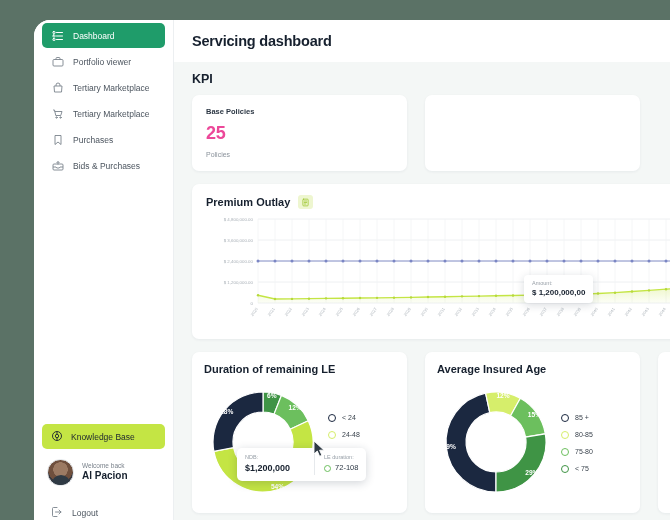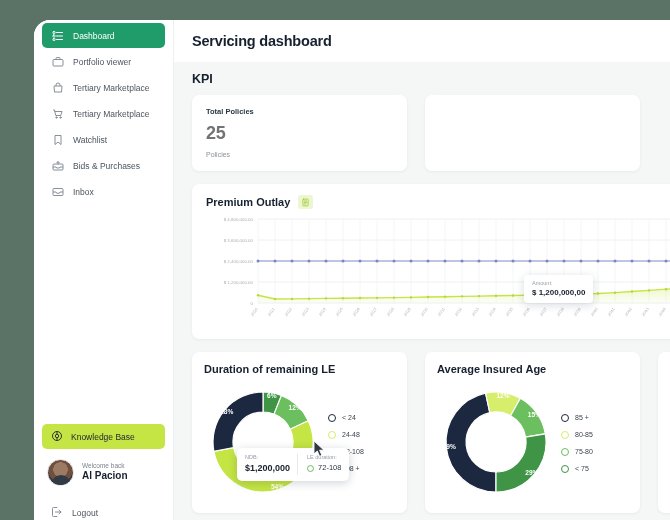--- a/index.html
+++ b/index.html
@@ -135,21 +135,21 @@
   .kpi-row { display: flex; gap: 18px; }
   .kpi-card {
     background: #fff;
     border-radius: 7px;
     width: 215px;
     flex: 0 0 215px;
     padding: 12px 14px 13px 14px;
     box-shadow: 0 1px 3px rgba(24,40,60,0.06);
   }
   .kpi-label { font-size: 7.5px; font-weight: bold; color: #2c3744; margin-bottom: 7px; }
-  .kpi-value { font-size: 18px; font-weight: bold; color: #737373; letter-spacing: -0.3px; margin-bottom: 7px; }
+  .kpi-value { font-size: 18px; font-weight: bold; color: #ec4899; letter-spacing: -0.3px; margin-bottom: 7px; }
   .kpi-sub { font-size: 7px; color: #8a929b; }
 
   .panel {
     background: #fff;
     border-radius: 7px;
     box-shadow: 0 1px 3px rgba(24,40,60,0.06);
   }
   .premium-panel { margin-top: 13px; padding: 11px 14px 6px 14px; width: 662px; }
   .panel-head { display: flex; align-items: center; gap: 8px; margin-bottom: 6px; }
   .panel-title { font-size: 11px; font-weight: bold; color: #16202e; }
@@ -180,21 +180,21 @@
     width: 8px; height: 8px; border-radius: 50%;
     border: 1.8px solid #1b2840;
     flex: 0 0 8px;
   }
   .donut-tooltip {
     position: absolute;
     background: #fff;
     border-radius: 5px;
     box-shadow: 0 2px 10px rgba(24,40,60,0.20);
     padding: 6px 8px;
-    display: flex; gap: 7px;
+    display: flex; gap: 24px;
     z-index: 5;
   }
   .dt-col { line-height: 1.3; }
   .dt-col + .dt-col { border-left: 1px solid #e6e9ec; padding-left: 9px; }
   .dt-lab { font-size: 5.5px; color: #98a0a8; margin-bottom: 2px; }
   .dt-val { font-size: 9px; font-weight: bold; color: #16202e; }
   .dt-val2 { font-size: 7.5px; color: #2c3744; display:flex; align-items:center; gap:4px; }
   .cursor {
     position: absolute;
     width: 0; height: 0;
@@ -257,43 +257,34 @@
           </span>
           <span>Tertiary Marketplace</span>
         </div>
 
         <div class="nav-item">
           <span class="ico">
             <svg width="12" height="12" viewBox="0 0 24 24" fill="none" stroke="#7b838c" stroke-width="1.8" stroke-linejoin="round">
               <path d="M6 3h12v18l-6-5-6 5V3z"></path>
             </svg>
           </span>
-          <span>Watchlist</span>
+          <span>Purchases</span>
         </div>
 
         <div class="nav-item">
           <span class="ico">
             <svg width="12" height="12" viewBox="0 0 24 24" fill="none" stroke="#7b838c" stroke-width="1.8" stroke-linejoin="round">
               <rect x="2" y="8" width="20" height="12" rx="2"></rect>
                 <path d="M2 14h6l1.5 2h5L16 14h6"></path>
                 <path d="M12 3v6M9 6l3-3 3 3"></path>
             </svg>
           </span>
           <span>Bids &amp; Purchases</span>
         </div>
 
-        <div class="nav-item">
-          <span class="ico">
-            <svg width="12" height="12" viewBox="0 0 24 24" fill="none" stroke="#7b838c" stroke-width="1.8" stroke-linejoin="round">
-              <rect x="2" y="5" width="20" height="14" rx="2"></rect>
-                <path d="M2 12h6l1.5 2.5h5L16 12h6"></path>
-            </svg>
-          </span>
-          <span>Inbox</span>
-        </div>
 
 
       </nav>
 
       <div class="spacer"></div>
 
       <div class="kb-btn">
         <span class="ico">
           <svg width="12" height="12" viewBox="0 0 24 24" fill="none" stroke="#1c2430" stroke-width="1.8">
             <circle cx="12" cy="12" r="9"></circle>
@@ -329,21 +320,21 @@
       <div class="topbar">
         <h1 class="page-title">Servicing dashboard</h1>
       </div>
 
       <div class="content">
 
         <div class="section-title">KPI</div>
 
         <div class="kpi-row">
           <div class="kpi-card">
-            <div class="kpi-label">Total Policies</div>
+            <div class="kpi-label">Base Policies</div>
             <div class="kpi-value">25</div>
             <div class="kpi-sub">Policies</div>
           </div>
           <div class="kpi-card">
             
             
             
           </div>
         </div>
 

